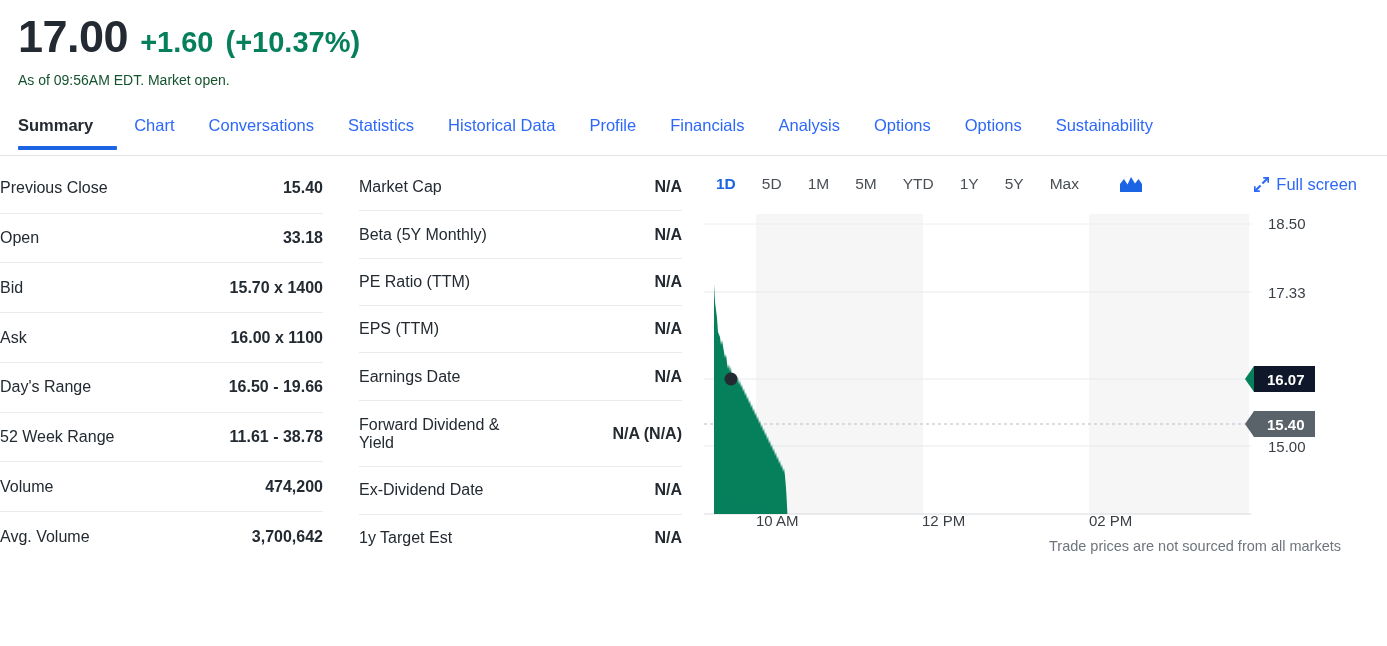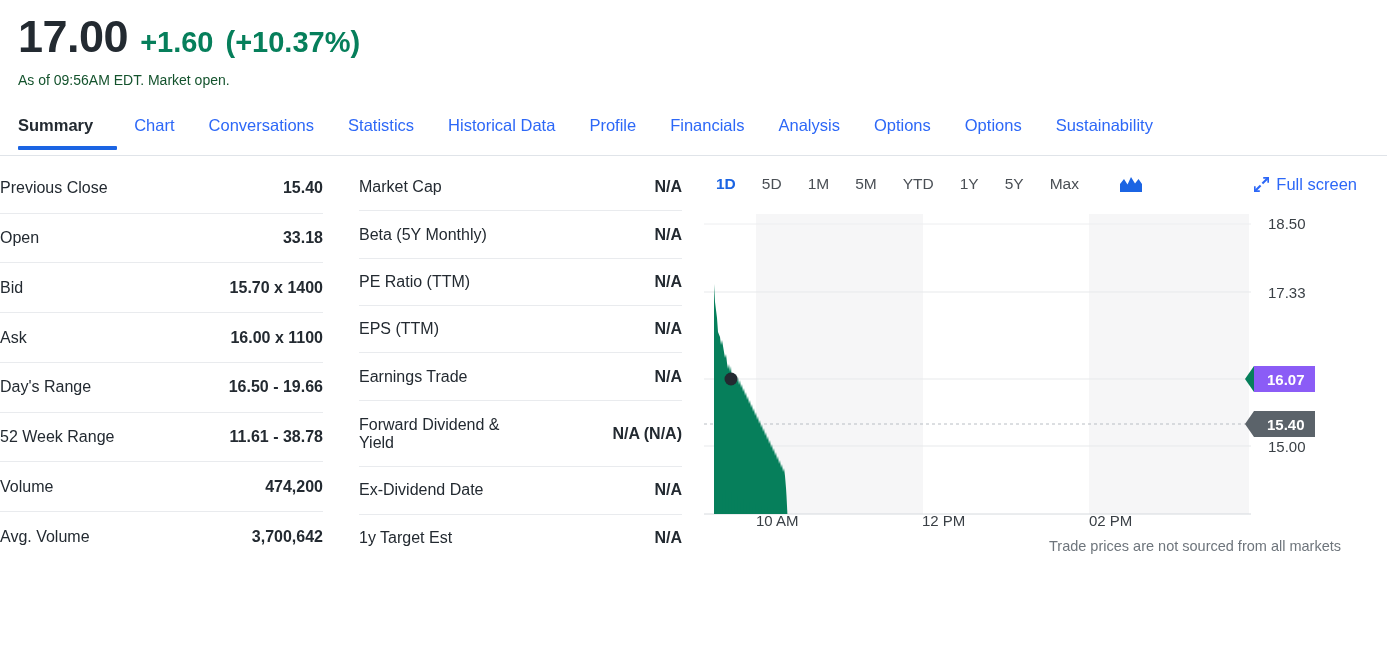--- a/index.html
+++ b/index.html
@@ -185,21 +185,21 @@
   .price-flag::before {
     content: "";
     position: absolute;
     left: -9px; top: 0;
     width: 0; height: 0;
     border-top: 13px solid transparent;
     border-bottom: 13px solid transparent;
     border-right-width: 9px;
     border-right-style: solid;
   }
-  #flag-current { background: #8b5cf6; }
+  #flag-current { background: #0f172a; }
   #flag-current::before { border-right-color: #067f5b; }
   #flag-prevclose { background: #5b636a; }
   #flag-prevclose::before { border-right-color: #5b636a; }
 
   .axis-xlabel {
     position: absolute;
     font-size: 15px;
     color: #3a4046;
     top: 306px;
     white-space: nowrap;
@@ -291,21 +291,21 @@
         </tr>
         <tr>
           <td class="stat-label">PE Ratio (TTM)</td>
           <td class="stat-value">N/A</td>
         </tr>
         <tr>
           <td class="stat-label">EPS (TTM)</td>
           <td class="stat-value">N/A</td>
         </tr>
         <tr>
-          <td class="stat-label">Earnings Trade</td>
+          <td class="stat-label">Earnings Date</td>
           <td class="stat-value">N/A</td>
         </tr>
         <tr>
           <td class="stat-label">Forward Dividend &amp; Yield</td>
           <td class="stat-value">N/A (N/A)</td>
         </tr>
         <tr>
           <td class="stat-label">Ex-Dividend Date</td>
           <td class="stat-value">N/A</td>
         </tr>

